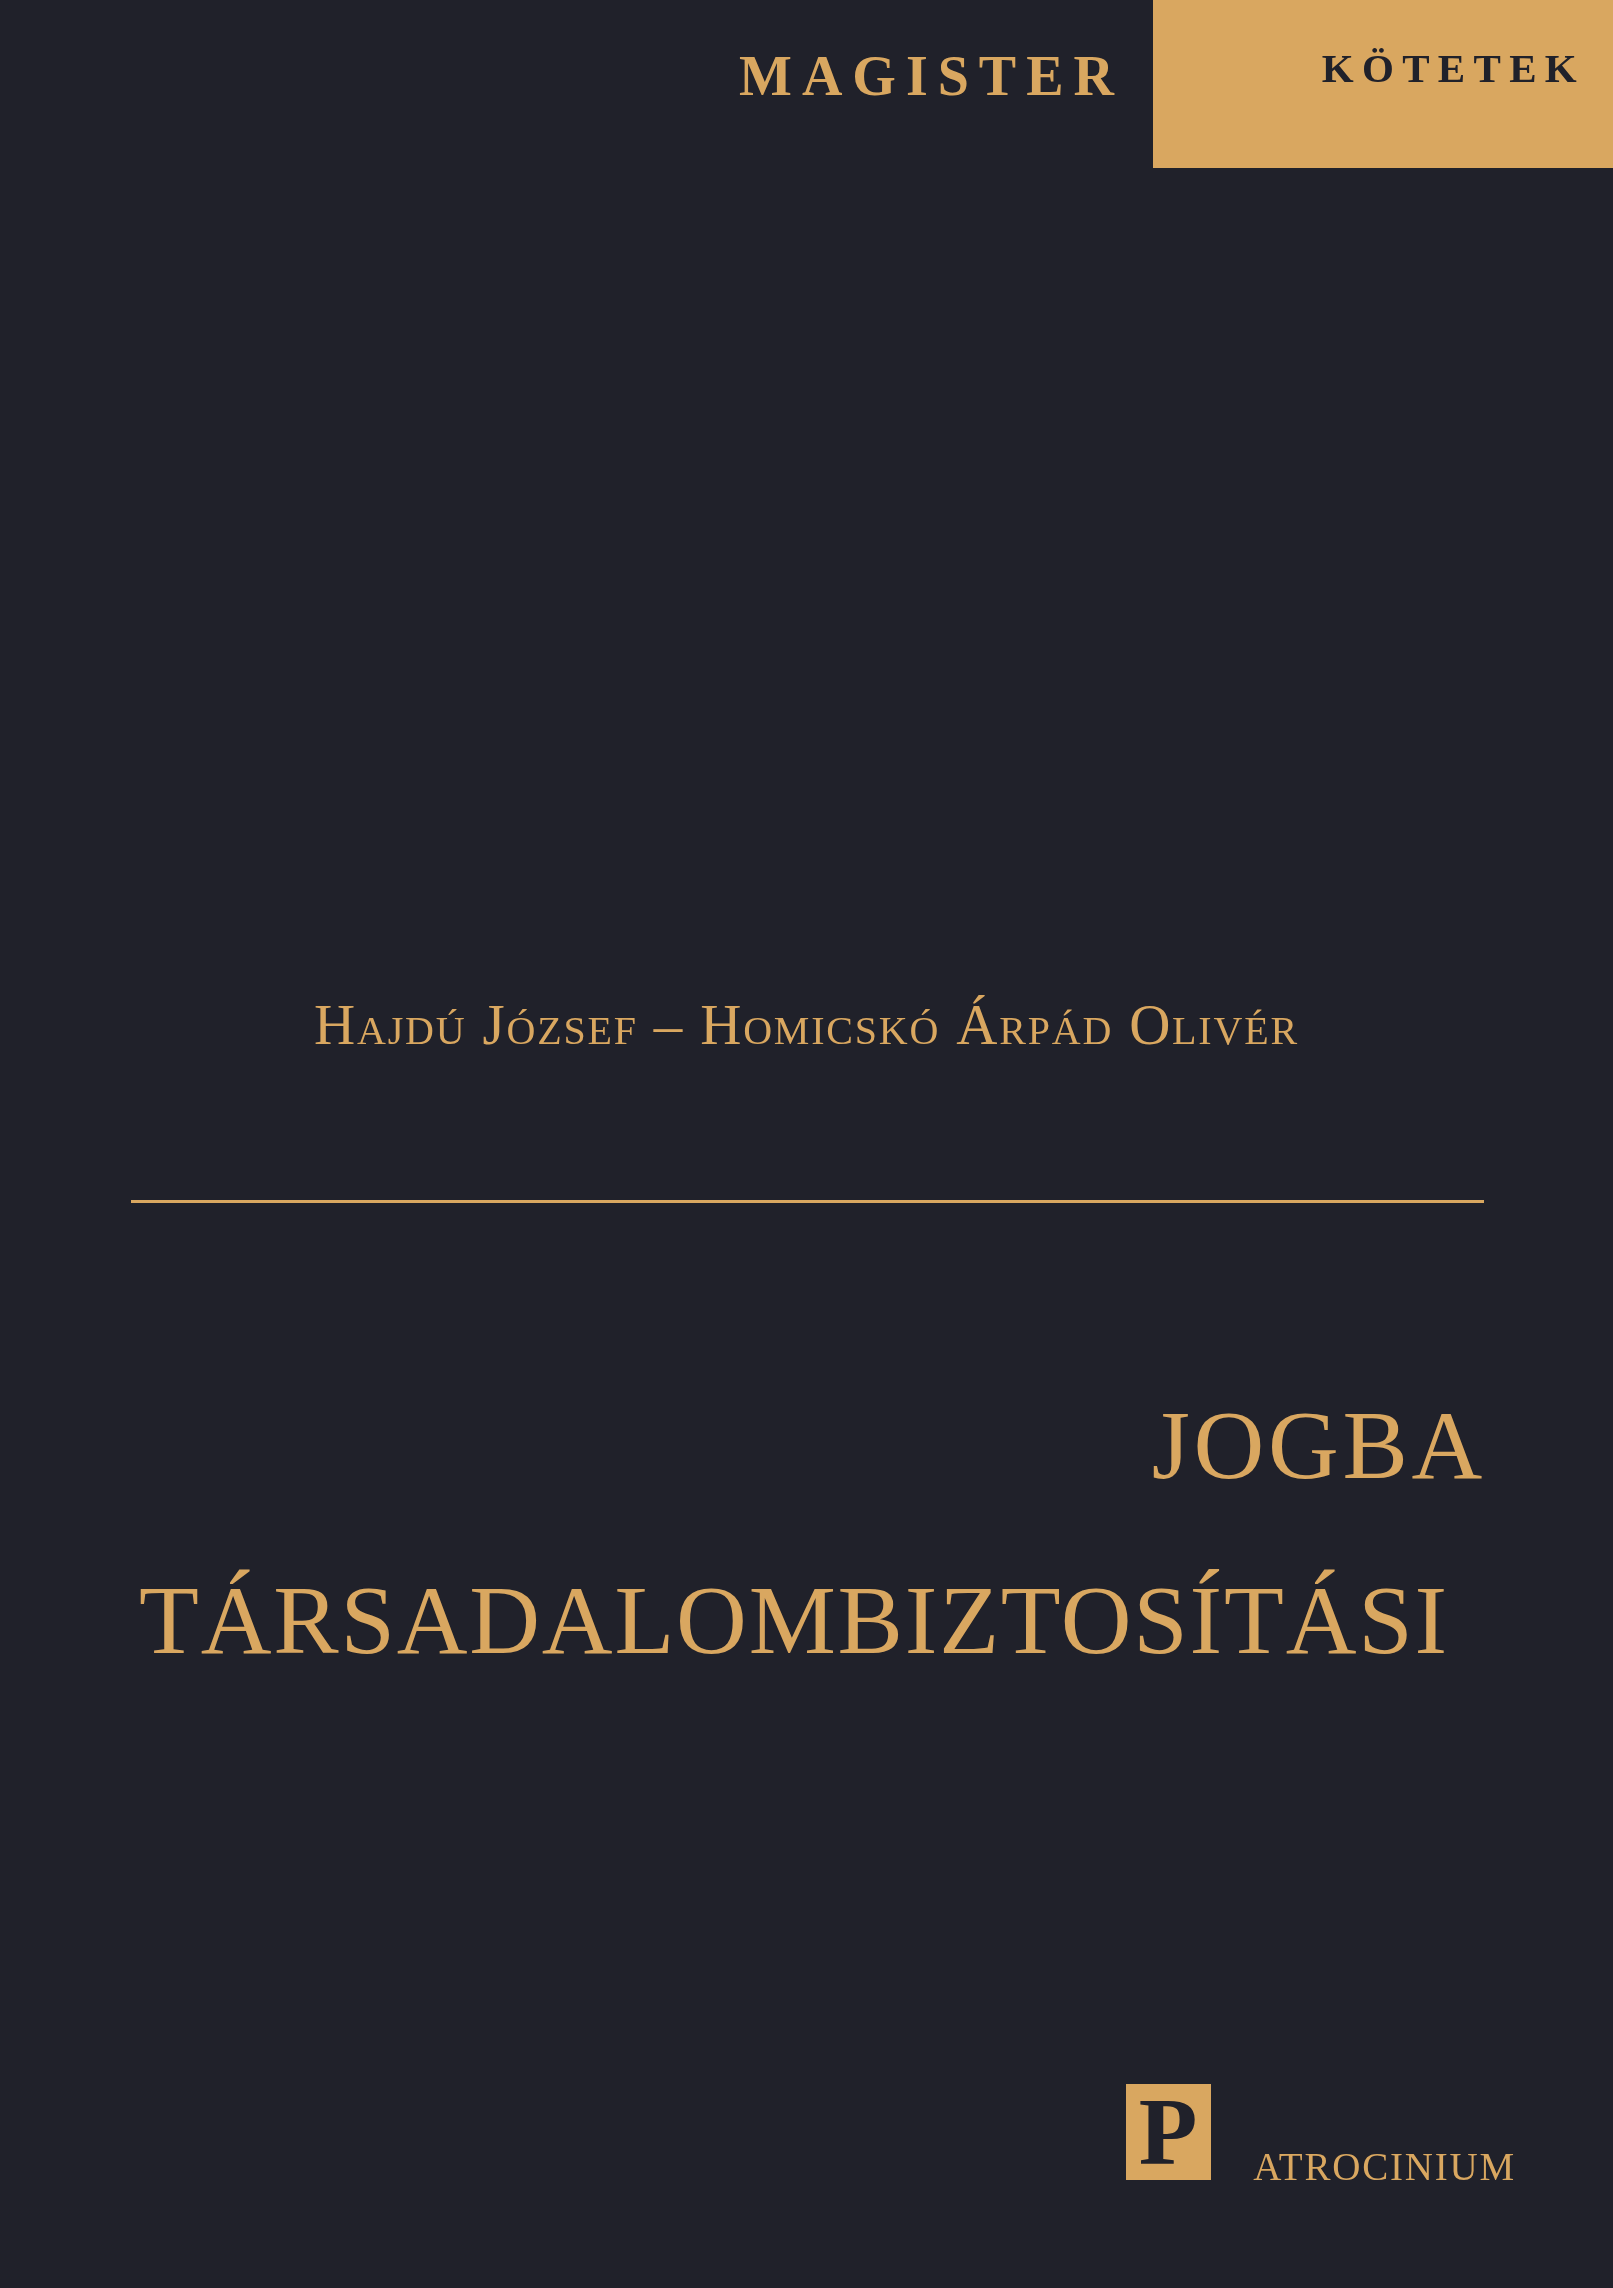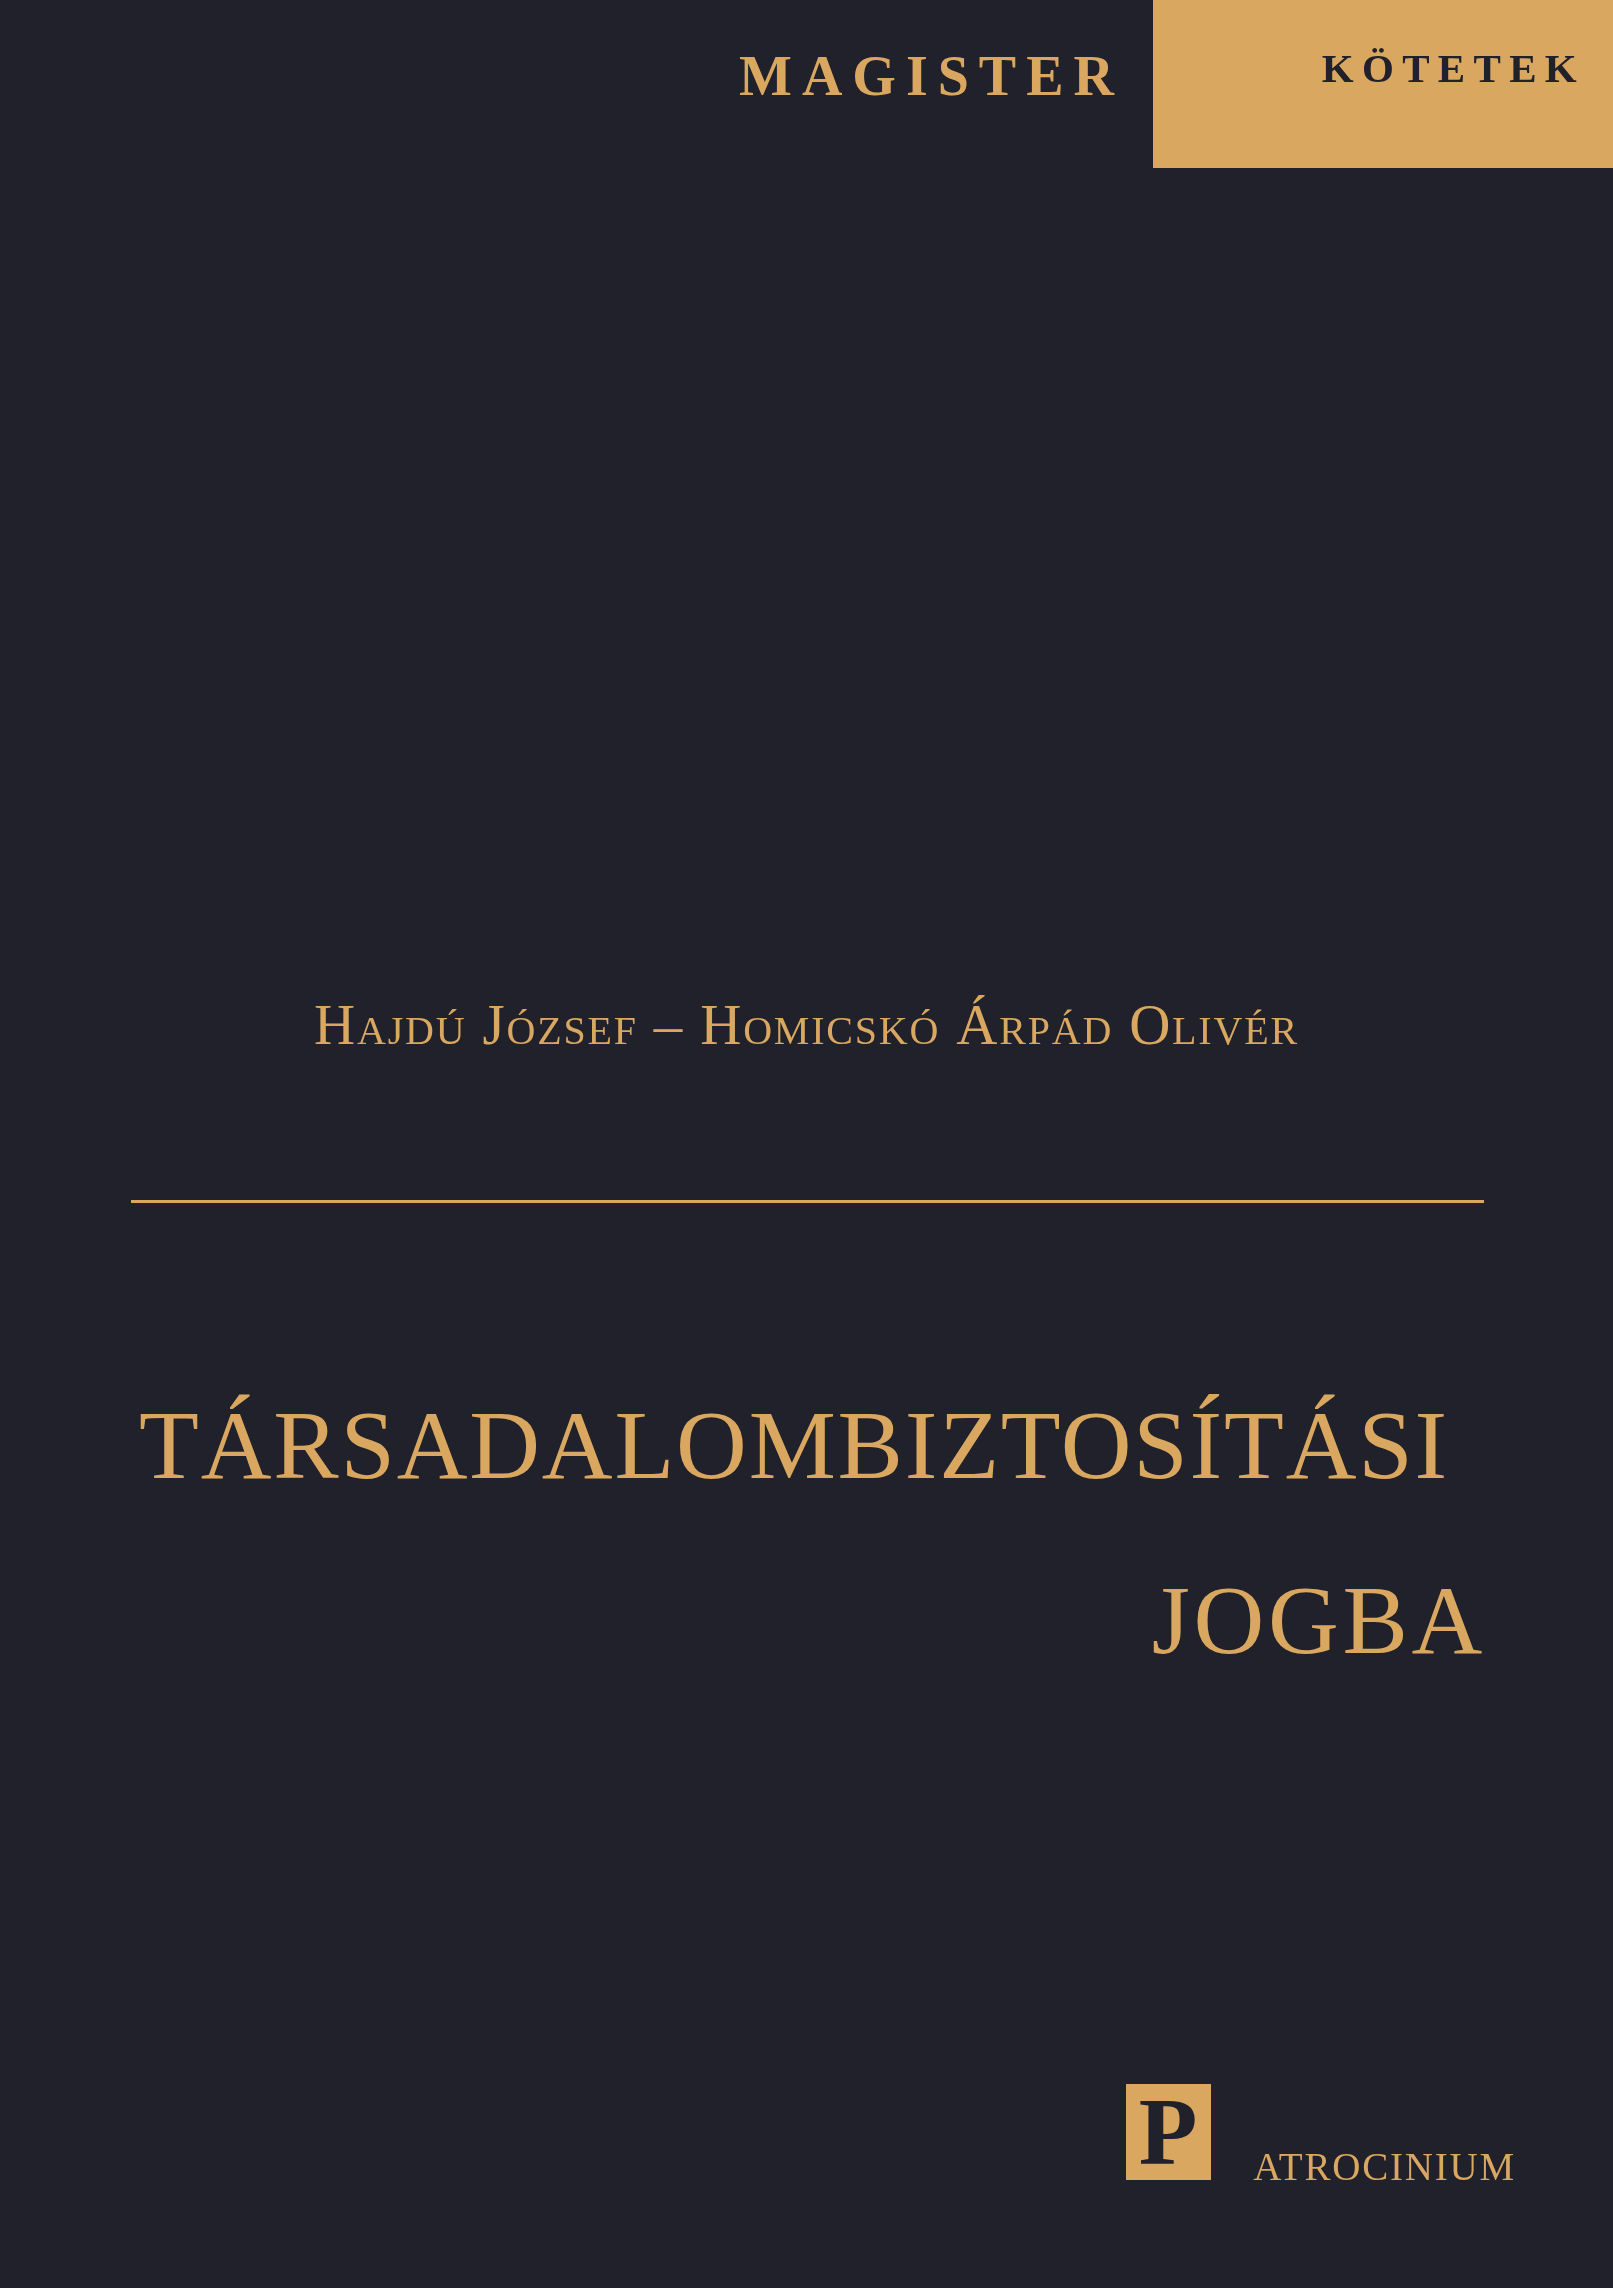--- a/index.html
+++ b/index.html
@@ -158,22 +158,22 @@
     <div class="series-band-accent"></div>
     <div class="series-label-magister">MAGISTER</div>
     <div class="series-label-kotetek">KÖTETEK</div>
   </div>
 
   <div class="authors">Hajdú József – Homicskó Árpád Olivér</div>
 
   <div class="rule"></div>
 
   <div class="title-block">
+    <span class="title-line title-line-3">jogba</span>
     <span class="title-line title-line-2">társadalombiztosítási</span>
-    <span class="title-line title-line-3">jogba</span>
   </div>
 
   <div class="publisher">
     <div class="publisher-mark">
       <div class="p-block"></div>
       <div class="p-letter">P</div>
     </div>
     <div class="publisher-name">atrocinium</div>
   </div>
 

